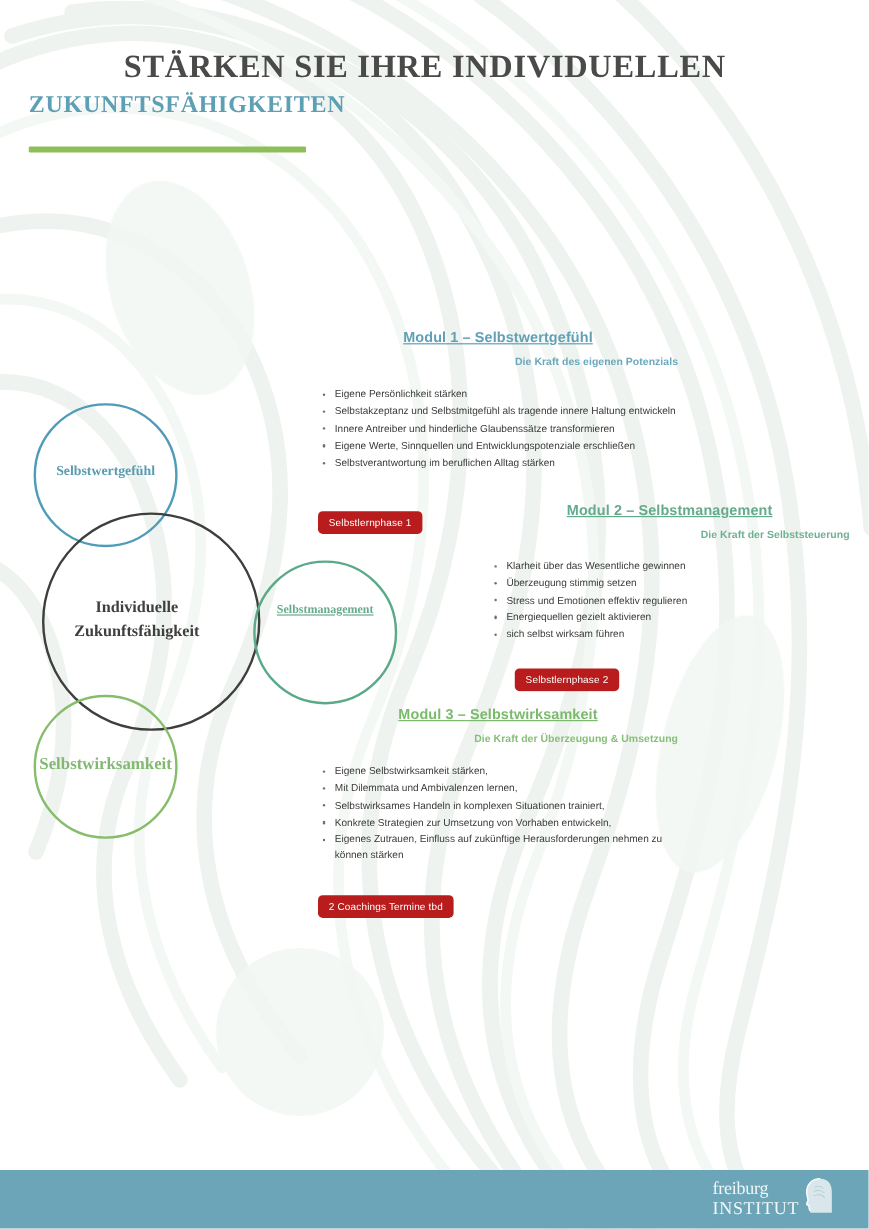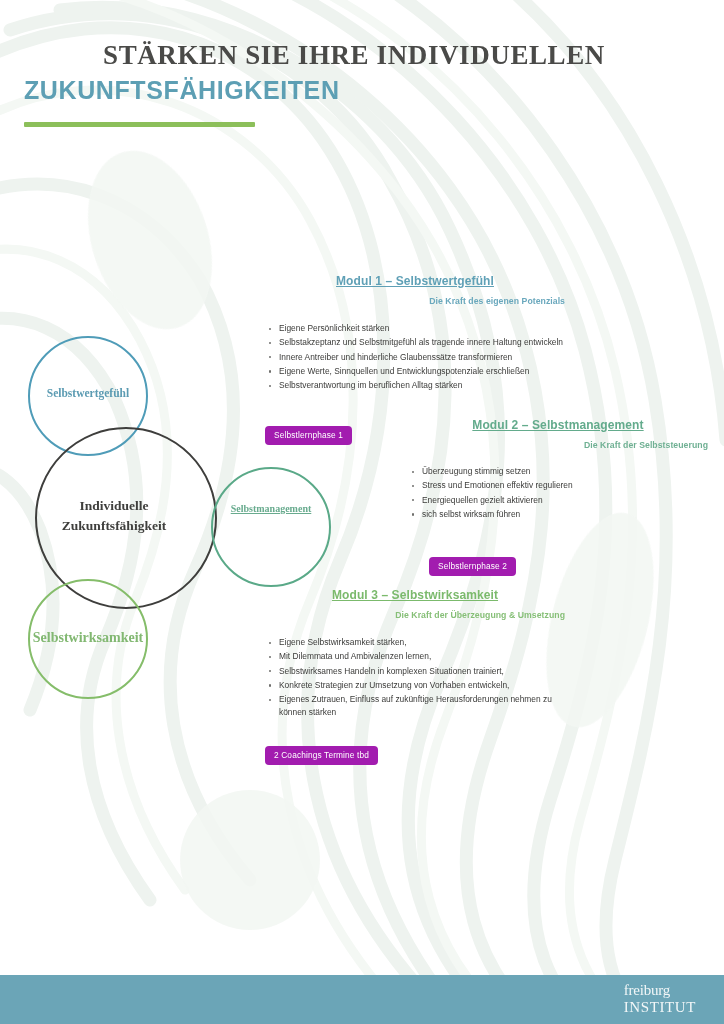--- a/index.html
+++ b/index.html
@@ -14,22 +14,22 @@
   #bg-pattern{position:absolute;inset:0;width:724px;height:1024px;z-index:0;opacity:1;}
 
   
   #header{position:absolute;left:24px;top:40px;width:660px;z-index:3;}
   .title-line1{
     font-family:"Liberation Serif", serif;
     font-weight:bold;font-size:27px;letter-spacing:0.6px;
     color:#4a4a48;line-height:1.18;margin:0;text-align:center;
   }
   .title-line2{
-    font-family:Liberation Sans, sans-serif;
-    font-weight:bold;font-size:25px;letter-spacing:0.6px;
+    font-family:Liberation Serif, serif;
+    font-weight:bold;font-size:20px;letter-spacing:0.6px;
     color:#5d9fb4;line-height:1.18;margin:0;padding-top:4px;
   }
   #title-rule{
     position:absolute;left:24px;top:122px;width:231px;height:5px;
     background:#8cbf5a;z-index:3;border-radius:1px;
   }
 
   
   #venn{position:absolute;left:0px;top:300px;width:360px;height:420px;z-index:2;}
   .circle{position:absolute;border-radius:50%;box-sizing:border-box;background:transparent;}
@@ -64,21 +64,21 @@
     color:#3b3b39;font-size:8.4px;line-height:1.52;
   }
   .mod-list li{
     position:relative;padding-left:14px;margin-bottom:1.5px;
   }
   .mod-list li::before{
     content:"";position:absolute;left:4px;top:5.5px;
     width:2.4px;height:2.4px;border-radius:50%;background:#6f6f6d;
   }
   .badge{
-    display:inline-block;background:#a21caf;color:#ffffff;
+    display:inline-block;background:#b91c1c;color:#ffffff;
     font-size:8.3px;padding:4px 9px 4.5px 9px;border-radius:4px;
     margin-top:12px;letter-spacing:0.15px;
   }
 
   #mod1{left:265px;top:274px;width:300px;}
   #mod1 .mod-title{color:#5fa0b6;}
   #mod1 .mod-sub{color:#6aa8bd;}
   #mod1-badge-wrap{position:absolute;left:265px;top:414px;z-index:3;}
 
   #mod2{left:408px;top:418px;width:300px;}
@@ -92,21 +92,21 @@
   #mod3 .mod-sub{color:#86bf77;}
   #mod3-badge-wrap{position:absolute;left:265px;top:734px;z-index:3;}
 
   
   #footer{
     position:absolute;left:0;top:975px;width:724px;height:49px;
     background:#6ba5b7;z-index:4;
   }
   #logo{
     position:absolute;right:28px;top:8px;height:34px;
-    display:flex;align-items:center;gap:3px;flex-direction:column;
+    display:flex;align-items:center;gap:3px;
   }
   #logo-text{display:flex;flex-direction:column;align-items:flex-start;line-height:1;}
   .logo-freiburg{
     font-family:"Liberation Serif", serif;
     font-size:15px;color:#f2f7f8;letter-spacing:-0.2px;
   }
   .logo-institut{
     font-family:"Liberation Serif", serif;
     font-size:15px;color:#f2f7f8;letter-spacing:0.6px;margin-top:2px;
   }
@@ -179,20 +179,21 @@
     </ul>
   </div>
   <div id="mod1-badge-wrap">
     <span class="badge">Selbstlernphase 1</span>
   </div>
 
   <div class="module" id="mod2">
     <div class="mod-title">Modul 2 – Selbstmanagement</div>
     <div class="mod-sub">Die Kraft der Selbststeuerung</div>
     <ul class="mod-list">
+      <li>Klarheit über das Wesentliche gewinnen</li>
       <li>Überzeugung stimmig setzen</li>
       <li>Stress und Emotionen effektiv regulieren</li>
       <li>Energiequellen gezielt aktivieren</li>
       <li>sich selbst wirksam führen</li>
     </ul>
   </div>
   <div id="mod2-badge-wrap">
     <span class="badge">Selbstlernphase 2</span>
   </div>
 

